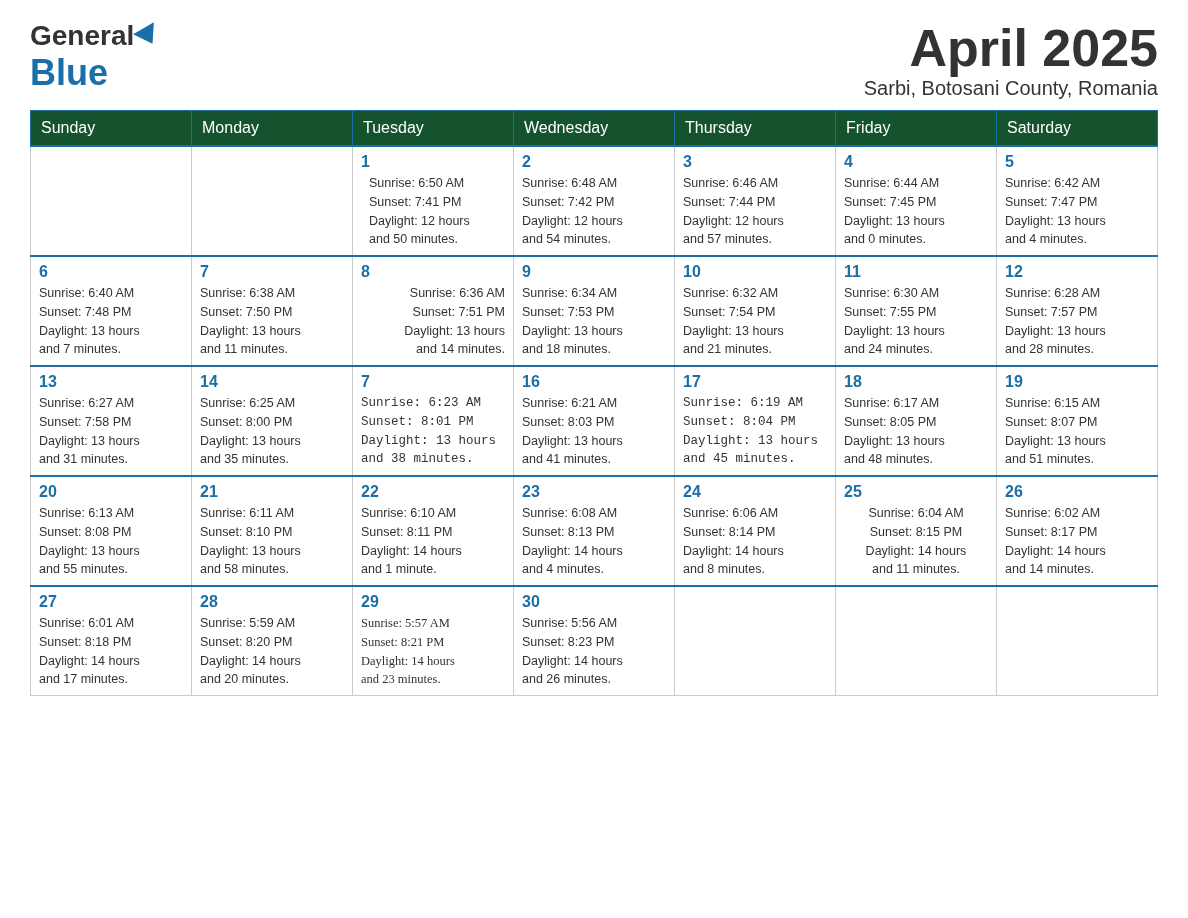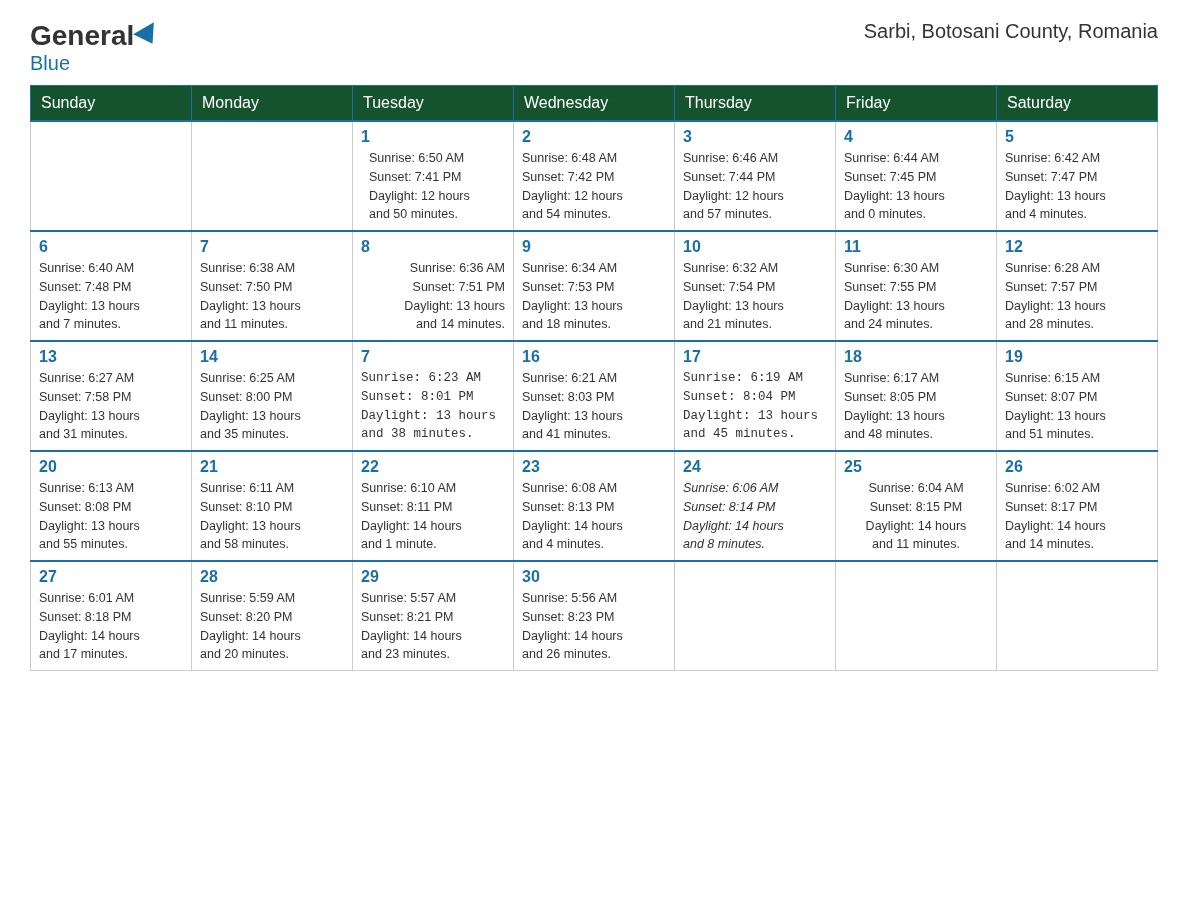--- a/index.html
+++ b/index.html
@@ -32,21 +32,21 @@
     .logo-arrow {
       width: 0;
       height: 0;
       border-left: 12px solid transparent;
       border-right: 12px solid transparent;
       border-top: 18px solid #1a6fa8;
       margin: 0 2px;
       transform: rotate(-30deg);
       display: inline-block;
     }
-    .logo-blue { color: #1a6fa8; font-size: 20px; font-weight: normal; }
+    .logo-blue { color: #1a6fa8; font-size: 36px; font-weight: bold; }
     .title-block {
       text-align: right;
     }
     .month-title {
       font-size: 52px;
       font-weight: bold;
       color: #333;
       line-height: 1.1;
     }
     .location {
@@ -100,20 +100,21 @@
 
 <div class="header">
   <div class="logo">
     <div class="logo-text">
       <span class="logo-general">General</span>
       <span class="logo-arrow"></span>
     </div>
     <span class="logo-blue">Blue</span>
   </div>
   <div class="title-block">
+    <div class="month-title">April 2025</div>
     <div class="location">Sarbi, Botosani County, Romania</div>
   </div>
 </div>
 
 <table class="calendar">
   <thead>
     <tr>
     <th>Sunday</th>
         <th>Monday</th>
         <th>Tuesday</th>
@@ -289,21 +290,21 @@
         </td>
         <td>
           <span class="day-number">23</span>
           <div class="day-info" style="white-space: pre-line;">Sunrise: 6:08 AM
 Sunset: 8:13 PM
 Daylight: 14 hours
 and 4 minutes.</div>
         </td>
         <td>
           <span class="day-number">24</span>
-          <div class="day-info" style="white-space: pre-line; font-style: italic;">Sunrise: 6:06 AM
+          <div class="day-info" style="white-space: pre-line;">Sunrise: 6:06 AM
 Sunset: 8:14 PM
 Daylight: 14 hours
 and 8 minutes.</div>
         </td>
         <td>
           <span class="day-number">25</span>
           <div class="day-info" style="white-space: pre-line; text-align: center;">Sunrise: 6:04 AM
 Sunset: 8:15 PM
 Daylight: 14 hours
 and 11 minutes.</div>
@@ -326,21 +327,21 @@
         </td>
         <td>
           <span class="day-number">28</span>
           <div class="day-info" style="white-space: pre-line;">Sunrise: 5:59 AM
 Sunset: 8:20 PM
 Daylight: 14 hours
 and 20 minutes.</div>
         </td>
         <td>
           <span class="day-number">29</span>
-          <div class="day-info" style="white-space: pre-line;">Sunrise: 5:57 AM
+          <div class="day-info" style="white-space: pre-line; font-family: Liberation Serif, serif;">Sunrise: 5:57 AM
 Sunset: 8:21 PM
 Daylight: 14 hours
 and 23 minutes.</div>
         </td>
         <td>
           <span class="day-number">30</span>
           <div class="day-info" style="white-space: pre-line;">Sunrise: 5:56 AM
 Sunset: 8:23 PM
 Daylight: 14 hours
 and 26 minutes.</div>

